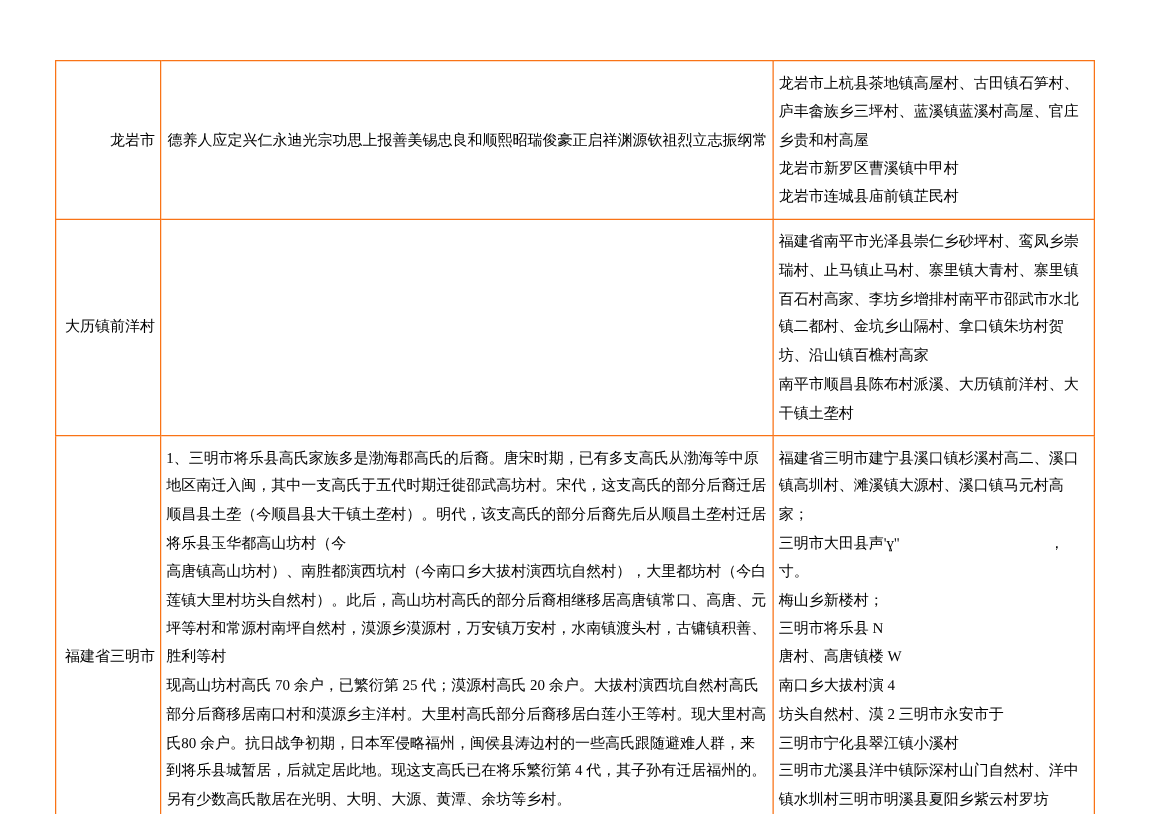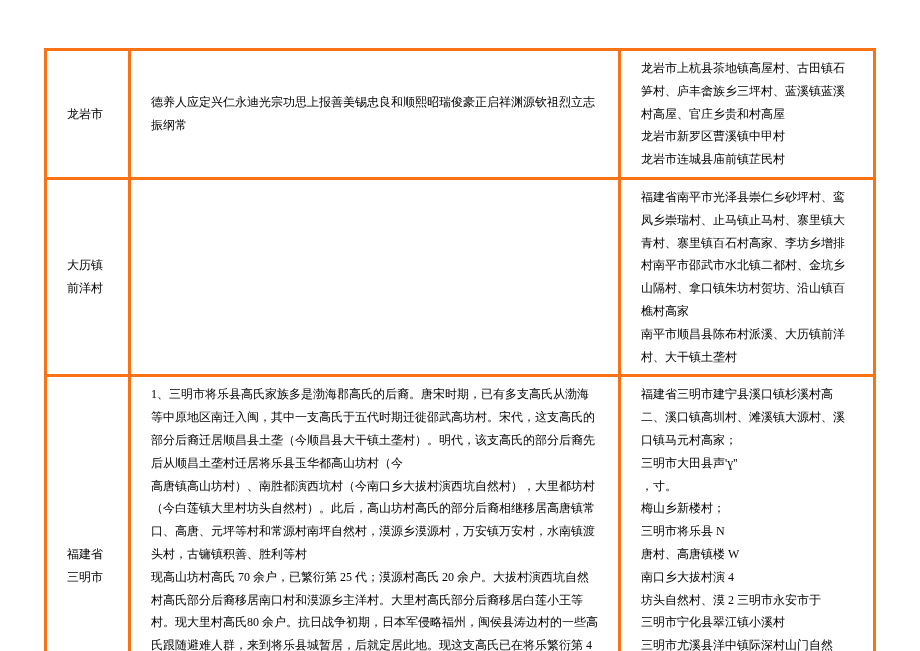--- a/index.html
+++ b/index.html
@@ -14,40 +14,40 @@
       color: #000;
       padding: 48px 44px;
       width: 920px;
     }
     table {
       border-collapse: collapse;
       width: 100%;
       table-layout: fixed;
     }
     td {
-      border: 3px solid #f97316;
-      padding: 6px 20px;
+      border: 1px solid #f97316;
+      padding: 6px 4px;
       vertical-align: middle;
       line-height: 1.9;
       word-break: break-all;
     }
     .col-region {
       width: 84px;
       text-align: center;
     }
     .col-desc {
       width: 490px;
       text-align: left;
     }
     .col-places {
       width: auto;
       text-align: left;
     }
     .center {
-      text-align: left;
+      text-align: right;
       margin-top: 44px;
     }
   </style>
 </head>
 <body>
 
 <table>
   <colgroup>
     <col class="col-region">
     <col class="col-desc">

